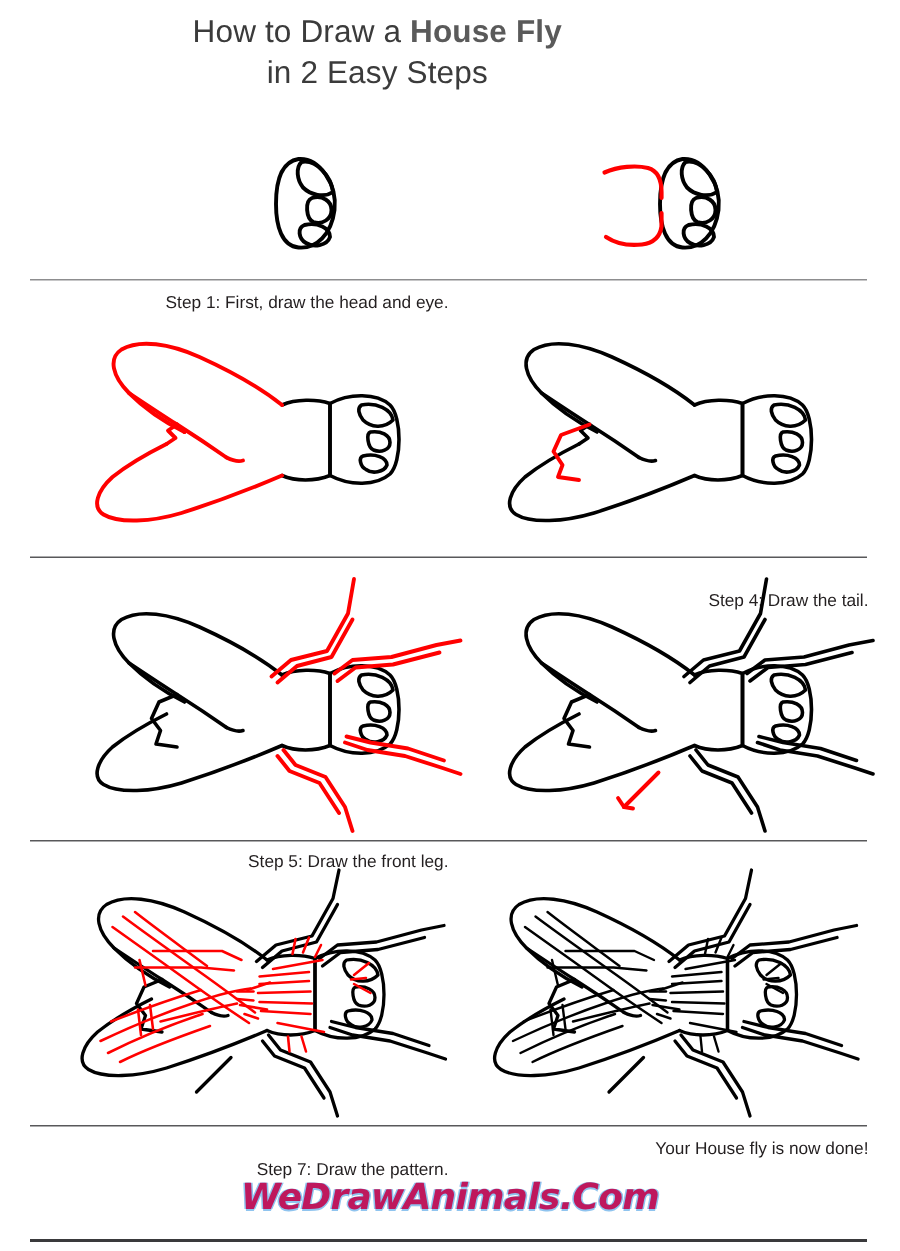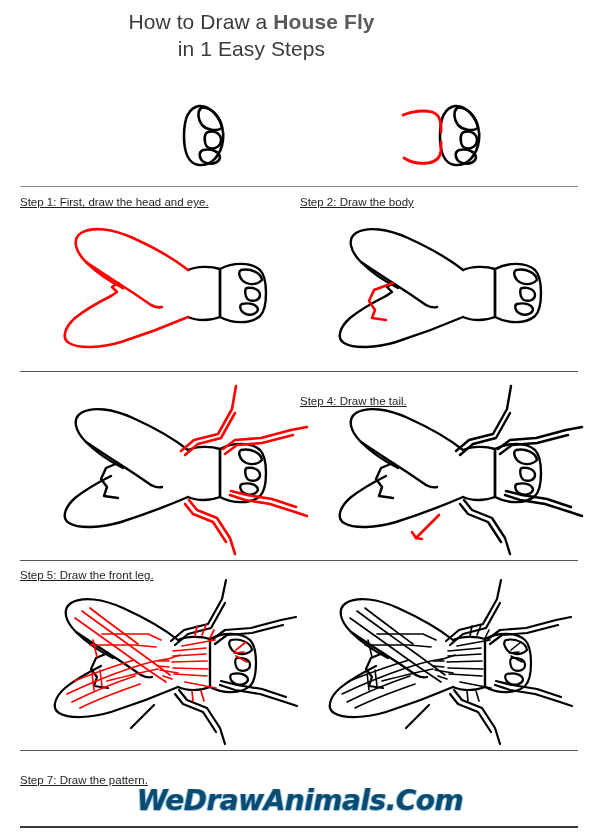--- a/index.html
+++ b/index.html
@@ -48,23 +48,22 @@
     overflow: visible;
   }
   .panel svg { display: block; overflow: visible; }
 
   
   .caption {
     position: absolute;
     font-size: 11.5px;
     line-height: 14px;
     color: #231f20;
-    text-align: left;
+    text-align: right;
     white-space: nowrap;
-    text-decoration: underline;
   }
   .caption.left  { left: 20px;  width: 279px; }
   .caption.right { left: 300px; width: 279px; }
 
   
   .divider {
     position: absolute;
     left: 20px;
     width: 558px;
     height: 1px;
@@ -75,25 +74,25 @@
   
   .logo-wrap {
     position: absolute;
     left: 0;
     top: 784px;
     width: 600px;
     text-align: center;
   }
   .logo-text {
     font-family: "DejaVu Sans", sans-serif;
-    font-size: 28px;
+    font-size: 24px;
     font-weight: 700;
     font-style: italic;
     letter-spacing: -0.5px;
-    color: #0c4a6e;
+    color: #be185d;
     text-shadow:
       1px 0 0 #8fc4ef,
       -1px 0 0 #8fc4ef,
       0 1px 0 #8fc4ef;
     text-align: center;
   }
   .logo-rule {
     position: absolute;
     left: 20px;
     top: 826px;
@@ -103,21 +102,21 @@
   }
 
   .ink   { fill: none; stroke: #000000; stroke-linecap: round; stroke-linejoin: round; }
   .new   { fill: none; stroke: #ff0000; stroke-linecap: round; stroke-linejoin: round; }
 </style>
 </head>
 <body>
 
 <div class="title-block">
   <div class="title-line"><span>How to Draw a </span><span class="strong">House Fly</span></div>
-  <div class="title-line">in 1 Easy Steps</div>
+  <div class="title-line">in 2 Easy Steps</div>
 </div>
 
 <div class="sheet">
 
   <div class="panel" style="left:165px; top:92px; width:120px; height:86px;">
     <svg width="120" height="86" viewBox="0 0 120 86">
       <g class="ink" stroke-width="2.6">
         <path d="M34 14 C22 16 19 29 19 44 C19 59 23 72 34 73 C46 74 56 64 58 48 C60 31 48 13 34 14 Z"></path>
         <path d="M36 16 C46 14 56 26 57 36 C51 40 42 38 37 33 C33 28 32 20 36 16 Z"></path>
         <path d="M43 40 C50 38 56 42 56 48 C56 54 50 58 44 56 C39 54 38 42 43 40 Z"></path>
@@ -136,21 +135,20 @@
       </g>
       <g class="new" stroke-width="2.8">
         <path d="M3 23 C12 19 24 18 32 20 C39 22 41 28 41 36 L41 40"></path>
         <path d="M41 50 L41 59 C40 66 36 70 28 71 C19 72 10 70 4 66"></path>
       </g>
     </svg>
   </div>
 
   <div class="divider light" style="top:186px;"></div>
   <div class="caption left" style="top:195px;">Step 1: First, draw the head and eye.</div>
-  <div class="caption right" style="top:195px;">Step 2: Draw the body</div>
 
   <div class="panel" style="left:55px; top:222px; width:245px; height:145px;">
     <svg width="245" height="145" viewBox="0 0 245 145">
       <g class="ink" stroke-width="2.4">
         <path d="M133 48 C142 44 156 44 165 47 L165 95 C155 99 142 99 133 95"></path>
         <path d="M165 47 C178 40 196 40 205 48 C213 56 213 86 205 94 C196 102 178 102 165 95 Z"></path>
         <path d="M186 48 C196 46 206 51 207 58 C201 64 192 63 187 58 C184 54 183 50 186 48 Z"></path>
         <path d="M192 66 C199 65 205 68 205 73 C205 78 199 80 194 78 C190 76 189 67 192 66 Z"></path>
         <path d="M187 82 C195 80 203 83 203 88 C201 93 193 94 189 91 C185 89 184 83 187 82 Z"></path>
       </g>
@@ -365,18 +363,19 @@
         <path d="M204 75 L214 74"></path>
         <path d="M128 83 L139 83"></path>
         <path d="M128 88 L139 89"></path>
         <path d="M133 98 L142 101"></path>
       </g>
     </svg>
   </div>
 
   <div class="divider" style="top:750px;"></div>
   <div class="caption left" style="top:759px;margin-top:14px;">Step 7: Draw the pattern.</div>
+  <div class="caption right" style="top:759px;">Your House fly is now done!</div>
 </div>
 
 <div class="logo-wrap">
   <span class="logo-text">WeDrawAnimals.Com</span>
 </div>
 <div class="logo-rule"></div>
 
 </body></html>

